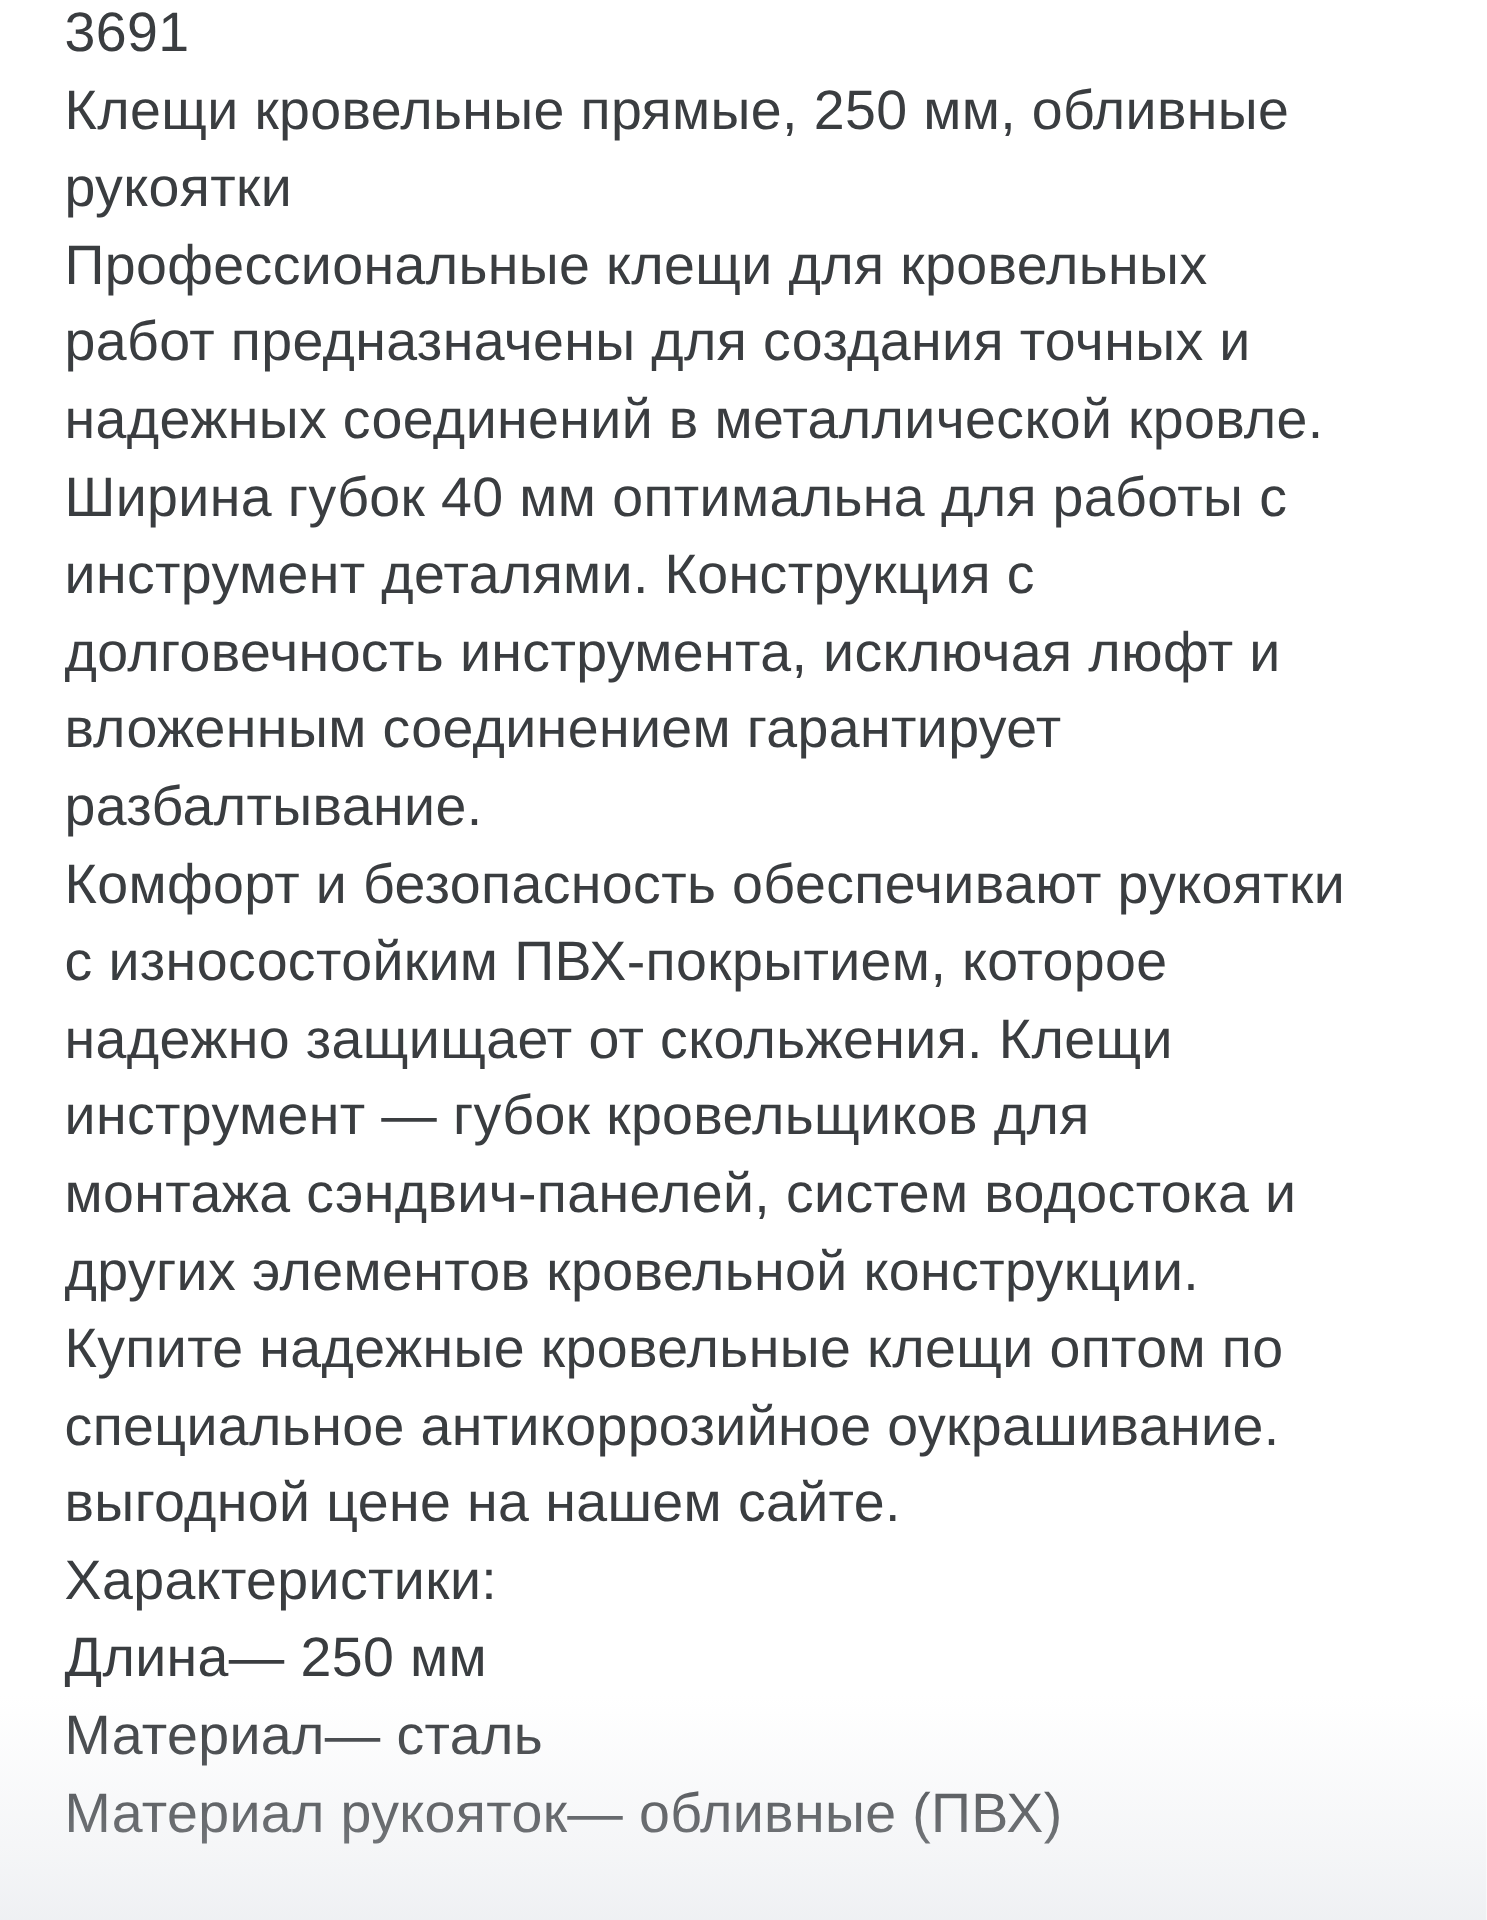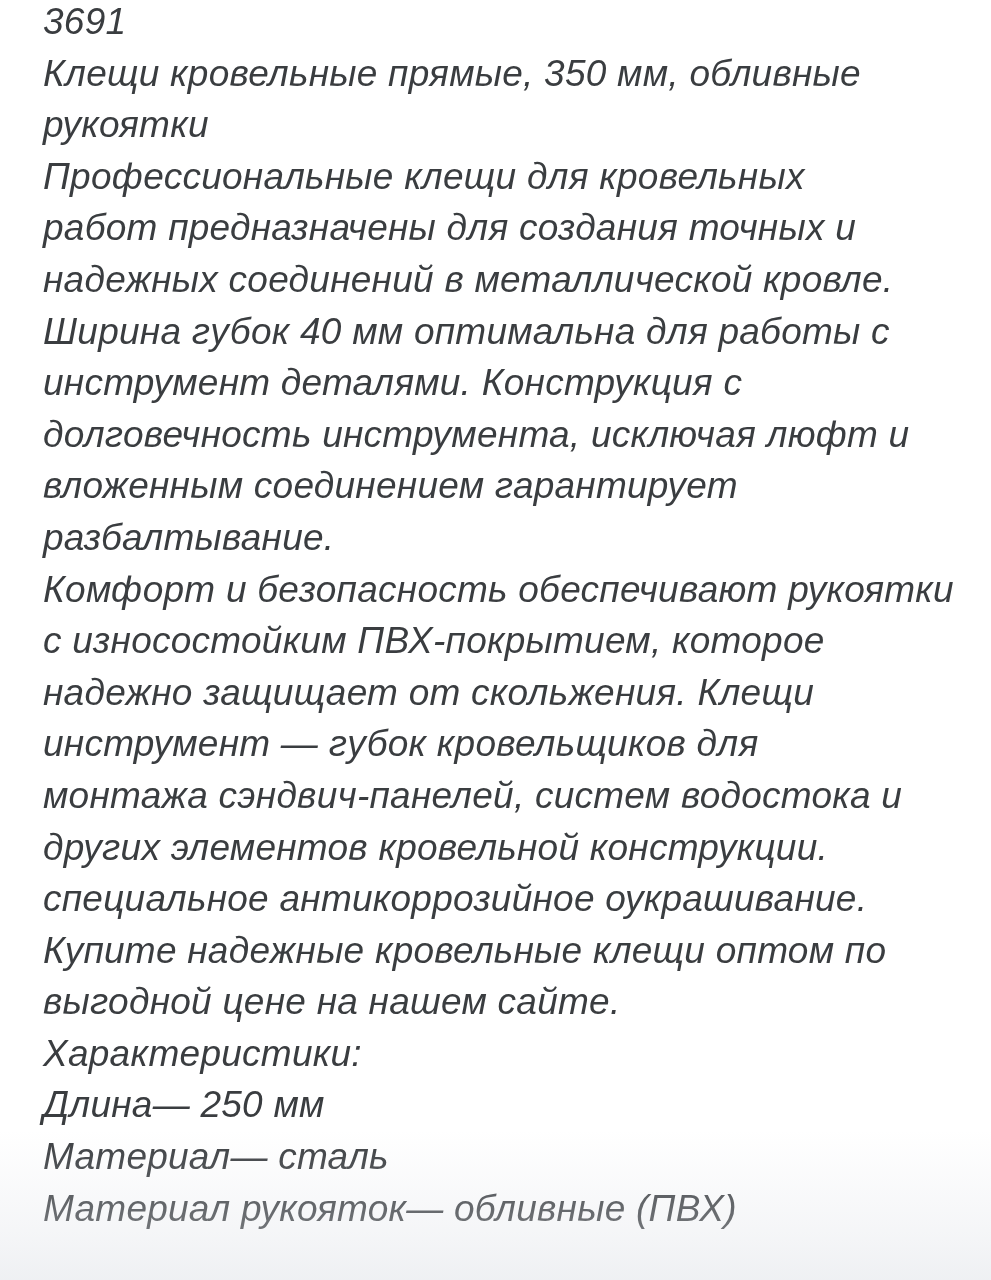--- a/index.html
+++ b/index.html
@@ -10,21 +10,20 @@
     width: 991px;
     height: 1280px;
     overflow: hidden;
     position: relative;
     background: #ffffff;
     font-family: "Liberation Sans", "DejaVu Sans", sans-serif;
   }
   .page {
     position: absolute;
     inset: 0;
-    font-style: italic;
   }
   .text-block {
     margin: -4px 30px 0 43px;
     font-size: 37px;
     line-height: 51.6px;
     letter-spacing: 0.25px;
     font-weight: 400;
   }
   .text-line {
     white-space: nowrap;
@@ -41,38 +40,38 @@
       rgba(225, 228, 233, 0.35) 70%,
       rgba(225, 228, 233, 0.55) 100%);
   }
 </style>
 </head>
 <body style="background: rgb(255, 255, 255);">
 
 <div class="page">
   <div class="text-block" style="color: rgb(58, 61, 64);">
       <div class="text-line">3691</div>
-      <div class="text-line">Клещи кровельные прямые, 350 мм, обливные</div>
+      <div class="text-line">Клещи кровельные прямые, 250 мм, обливные</div>
       <div class="text-line">рукоятки</div>
       <div class="text-line">Профессиональные клещи для кровельных</div>
       <div class="text-line">работ предназначены для создания точных и</div>
       <div class="text-line">надежных соединений в металлической кровле.</div>
       <div class="text-line">Ширина губок 40 мм оптимальна для работы с</div>
       <div class="text-line">инструмент деталями. Конструкция с</div>
       <div class="text-line">долговечность инструмента, исключая люфт и</div>
       <div class="text-line">вложенным соединением гарантирует</div>
       <div class="text-line">разбалтывание.</div>
       <div class="text-line">Комфорт и безопасность обеспечивают рукоятки</div>
       <div class="text-line">с износостойким ПВХ-покрытием, которое</div>
       <div class="text-line">надежно защищает от скольжения. Клещи</div>
       <div class="text-line">инструмент — губок кровельщиков для</div>
       <div class="text-line">монтажа сэндвич-панелей, систем водостока и</div>
       <div class="text-line">других элементов кровельной конструкции.</div>
+      <div class="text-line">Купите надежные кровельные клещи оптом по</div>
       <div class="text-line">специальное антикоррозийное оукрашивание.</div>
-      <div class="text-line">Купите надежные кровельные клещи оптом по</div>
       <div class="text-line">выгодной цене на нашем сайте.</div>
       <div class="text-line">Характеристики:</div>
       <div class="text-line">Длина— 250 мм</div>
       <div class="text-line">Материал— сталь</div>
       <div class="text-line">Материал рукояток— обливные (ПВХ)</div>
     </div>
   <div class="bottom-tint"></div>
 </div>
 
 </body></html>

